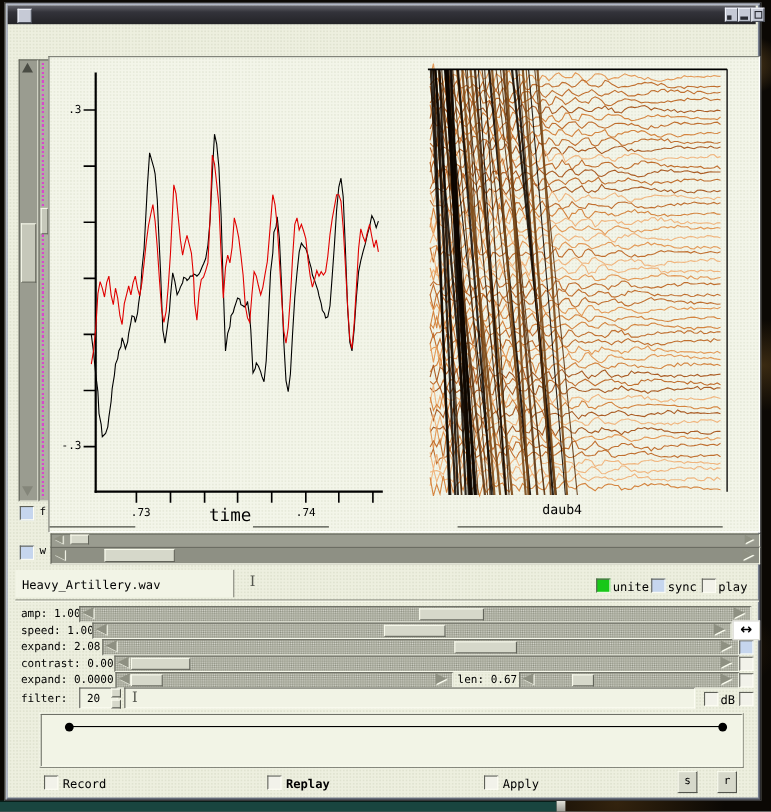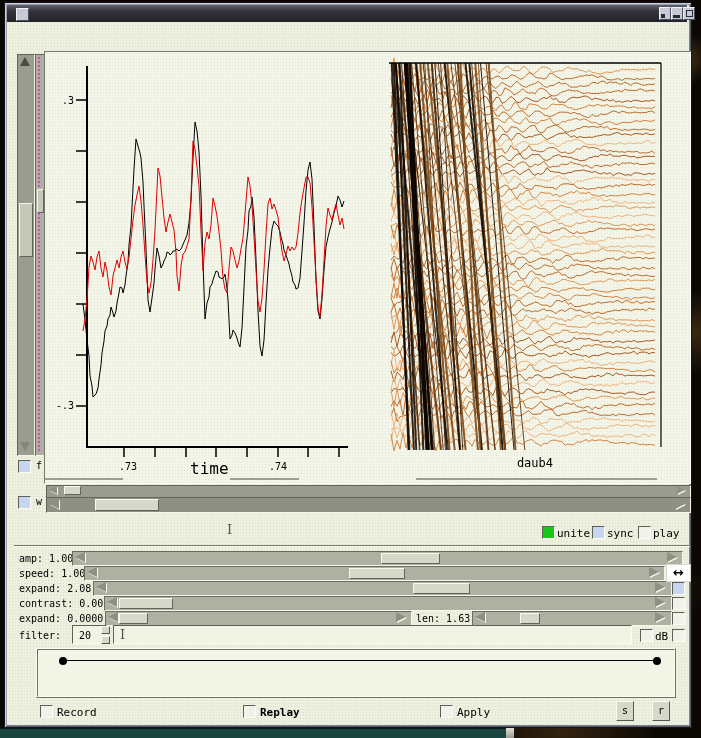--- a/index.html
+++ b/index.html
@@ -244,41 +244,44 @@
       <line x1="661" y1="63" x2="661" y2="447" stroke="#000" stroke-width="1.2" opacity="1"></line>
       <polyline points="83,304 85,320 87,340 89,356 90,376 92,386 93,397 95,395 96,394 98,388 99,379 101,365 102,353 104,341 105,331 107,326 108,319 110,315 111,307 113,313 114,317 116,311 117,303 119,293 120,287 122,288 123,293 125,285 126,276 128,262 129,245 131,226 132,207 134,169 136,139 138,146 140,153 141,158 143,182 144,206 146,248 148,300 150,312 152,298 154,283 155,269 157,248 159,256 161,268 163,264 164,261 166,257 167,252 169,253 170,255 172,253 173,251 175,251 176,249 178,250 179,251 181,249 182,247 184,242 185,240 187,235 189,223 191,200 193,158 195,122 197,131 199,152 201,196 203,262 205,319 207,303 209,297 210,287 212,284 213,280 215,274 216,271 218,272 219,277 221,278 222,279 224,277 225,274 227,288 228,300 230,339 232,335 233,330 235,333 237,338 238,342 240,347 242,328 244,288 246,247 248,230 249,211 251,206 252,197 254,217 256,260 258,311 260,346 262,356 264,340 266,303 268,270 270,248 272,229 274,221 276,224 278,226 280,232 281,237 283,244 284,250 286,255 287,258 289,264 290,269 292,276 293,282 295,285 296,289 298,288 300,278 302,251 304,223 306,191 308,170 310,162 312,179 314,226 316,280 318,311 320,319 322,299 324,270 326,247 328,237 330,229 332,222 334,213 336,206 338,196 340,200 342,207 344,201" fill="none" stroke="#000000" stroke-width="1"></polyline>
       <polyline points="83,331 85,319 87,299 89,267 91,256 93,262 95,270 97,257 99,251 101,268 103,277 105,262 107,271 109,287 111,295 113,276 115,268 117,260 119,268 121,257 123,251 125,262 127,269 129,257 131,239 133,220 135,205 137,195 139,186 141,201 143,225 145,255 147,282 149,293 151,283 153,260 155,230 157,189 158,168 160,176 162,197 164,218 166,232 168,222 170,214 172,222 174,230 176,252 177,276 179,291 181,266 183,254 185,252 187,246 189,239 191,198 193,141 195,149 197,167 199,186 201,231 203,271 205,243 207,232 209,239 211,225 213,198 215,206 217,216 219,232 221,250 223,278 225,289 227,293 229,268 231,247 233,251 235,260 237,268 239,261 241,249 243,238 245,214 247,189 248,177 250,186 252,205 254,237 256,270 258,301 260,312 262,298 264,270 266,234 268,204 270,198 272,209 274,204 276,210 278,217 280,236 282,251 284,261 286,254 288,246 290,251 292,247 294,250 296,247 298,233 300,213 302,199 304,188 306,177 308,177 310,183 312,207 314,241 316,278 318,308 320,317 322,294 324,261 326,226 328,208 330,215 332,220 334,211 336,204 338,215 340,225 342,218 344,229" fill="none" stroke="#e00000" stroke-width="1"></polyline>
     </svg>
 
   <div class="abs mono" style="left:52px;top:95px;width:22px;text-align:right;">.3</div>
   <div class="abs mono" style="left:46px;top:400px;width:28px;text-align:right;">-.3</div>
   <div class="abs mono" style="left:110px;top:461px;width:36px;text-align:center;">.73</div>
   <div class="abs mono" style="left:260px;top:461px;width:36px;text-align:center;">.74</div>
   <div class="abs mono" style="left:190px;top:459px;width:56px;text-align:left;font-size:16px;">time</div>
-  <div class="abs mono" style="left:493px;top:456px;width:60px;text-align:right;font-size:12px;">daub4</div>
+  <div class="abs mono" style="left:493px;top:456px;width:60px;text-align:left;font-size:12px;">daub4</div>
 
   <div class="abs vtrough" style="left:46px;top:485px;width:643px;height:11px;">
     <div class="abs" style="left:2px;top:0;">
         <div class="tri-l" style="border-right-width:8px;border-top-width:4px;border-bottom-width:4px;"></div>
       </div>
     <div class="abs thumb" style="left:17px;top:0px;width:15px;height:7px;"></div>
     <div class="abs" style="left:630px;top:0;">
         <div class="tri-r" style="border-left-width:8px;border-top-width:4px;border-bottom-width:4px;"></div>
       </div>
   </div>
   <div class="abs vtrough" style="left:46px;top:497px;width:643px;height:14px;background:#8e9084;">
     <div class="abs" style="left:2px;top:1px;">
         <div class="tri-l"></div>
       </div>
     <div class="abs thumb" style="left:48px;top:1px;width:62px;height:10px;"></div>
     <div class="abs" style="left:628px;top:1px;">
         <div class="tri-r"></div>
       </div>
   </div>
 
+  <div class="abs tab" style="left:14px;top:518px;width:198px;height:25px;">
+    <div class="abs mono" style="left:6px;top:7px;font-size:11px;">Heavy_Artillery.wav</div>
+  </div>
   <div class="abs ibeam" style="left:227px;top:522px;">I</div>
   <div class="abs cb cb-green" style="left:542px;top:526px;"></div>
   <div class="abs mono" style="left:557px;top:527px;font-size:11px;">unite</div>
   <div class="abs cb cb-blue" style="left:592px;top:526px;"></div>
   <div class="abs mono" style="left:607px;top:527px;font-size:11px;">sync</div>
   <div class="abs cb" style="left:638px;top:526px;"></div>
   <div class="abs mono" style="left:653px;top:527px;font-size:11px;">play</div>
 
   <div class="abs groove-d" style="left:14px;top:545px;width:676px;"></div>
   <div class="abs groove-l" style="left:14px;top:546px;width:676px;"></div>
@@ -332,21 +335,21 @@
   <div class="abs mono" style="left:19px;top:613px;">expand: 0.0000</div>
   <div class="abs trough" style="left:105px;top:611px;width:305px;height:13px;">
     <div class="abs" style="left:2px;top:0px;">
         <div class="tri-l"></div>
       </div>
     <div class="abs thumb" style="left:13px;top:1px;width:27px;height:9px;"></div>
     <div class="abs" style="left:290px;top:0px;">
         <div class="tri-r"></div>
       </div>
   </div>
-  <div class="abs mono" style="left:416px;top:613px;">len: 1.63</div>
+  <div class="abs mono" style="left:416px;top:613px;">len: 0.67</div>
   <div class="abs trough" style="left:472px;top:611px;width:198px;height:13px;">
     <div class="abs" style="left:2px;top:0px;">
         <div class="tri-l"></div>
       </div>
     <div class="abs thumb" style="left:47px;top:1px;width:18px;height:9px;"></div>
     <div class="abs" style="left:182px;top:0px;">
         <div class="tri-r"></div>
       </div>
   </div>
   <div class="abs cb" style="left:672px;top:612px;"></div>

